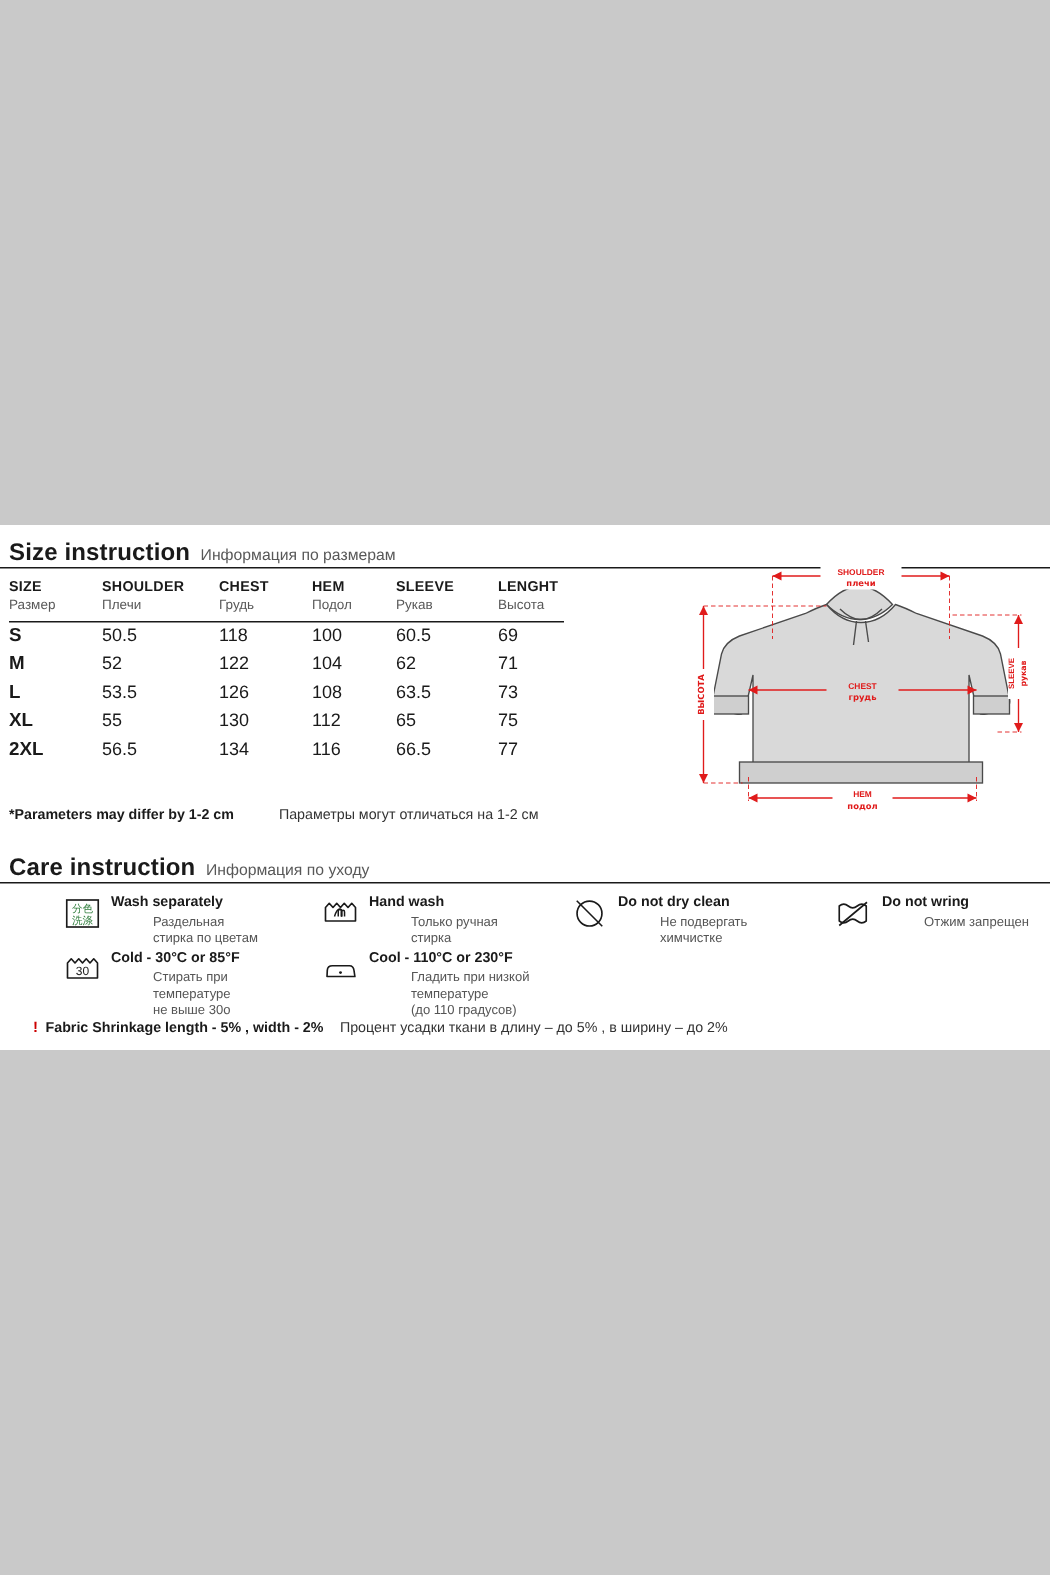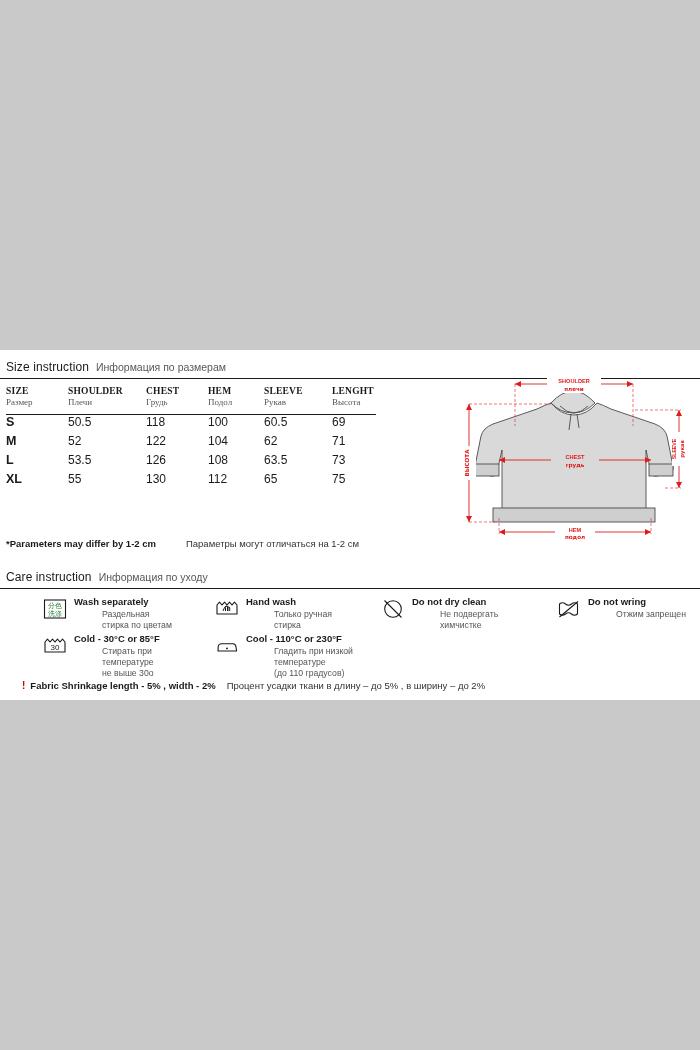--- a/index.html
+++ b/index.html
@@ -24,22 +24,22 @@
   }
 
   
   .sec-head {
     position: absolute;
     left: 6px;
     font-size: 0;
     white-space: nowrap;
   }
   .sec-head .en {
-    font-size: 12px;
-    font-weight: normal;
+    font-size: 16px;
+    font-weight: bold;
     color: #1a1a1a;
     letter-spacing: 0.1px;
   }
   .sec-head .ru {
     font-size: 10.5px;
     color: #585858;
     margin-left: 7px;
   }
   #size-head { top: 10px; }
 
@@ -58,21 +58,20 @@
     border-collapse: collapse;
   }
   .size-table th,
   .size-table td {
     text-align: left;
     padding: 0;
     vertical-align: top;
   }
   .size-table th {
     padding-bottom: 6px;
-    font-family: Liberation Serif, serif;
   }
   .th-en {
     display: block;
     font-size: 9.5px;
     font-weight: bold;
     color: #1a1a1a;
     letter-spacing: 0.2px;
   }
   .th-ru {
     display: block;
@@ -260,20 +259,28 @@
         <td>63.5</td>
         <td>73</td>
       </tr>
       <tr>
         <td class="sz">XL</td>
         <td>55</td>
         <td>130</td>
         <td>112</td>
         <td>65</td>
         <td>75</td>
+      </tr>
+      <tr>
+        <td class="sz">2XL</td>
+        <td>56.5</td>
+        <td>134</td>
+        <td>116</td>
+        <td>66.5</td>
+        <td>77</td>
       </tr>
     </tbody>
   </table>
   <div class="hr" style="left:6px; top:64px; width:370px;"></div>
 
   <div class="note">
     <span class="en">*Parameters may differ by 1-2 cm</span>
     <span class="ru">Параметры могут отличаться на 1-2 см</span>
   </div>
 

